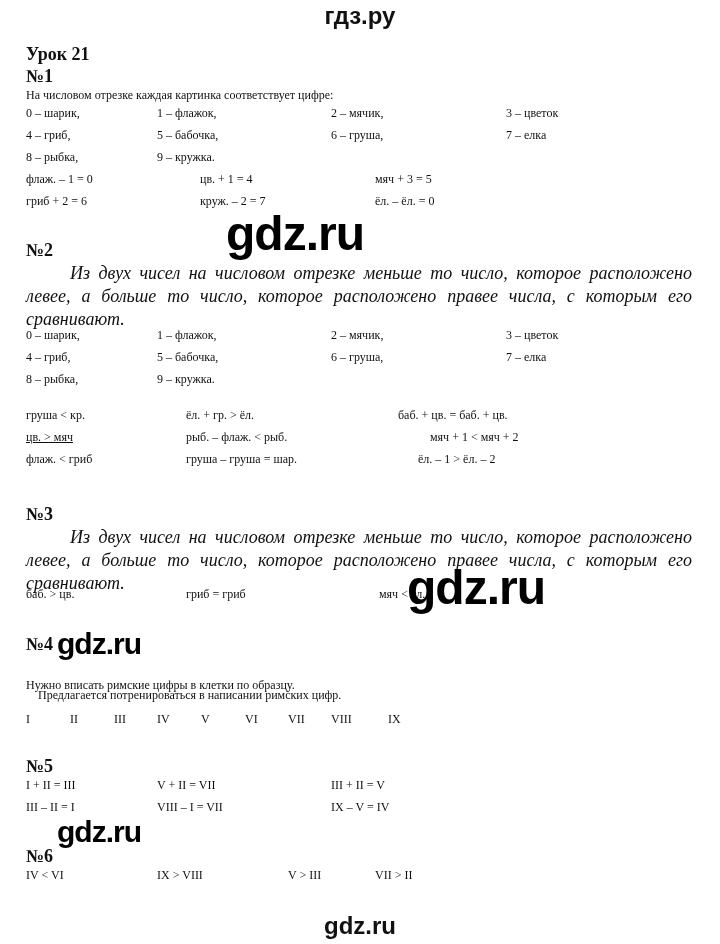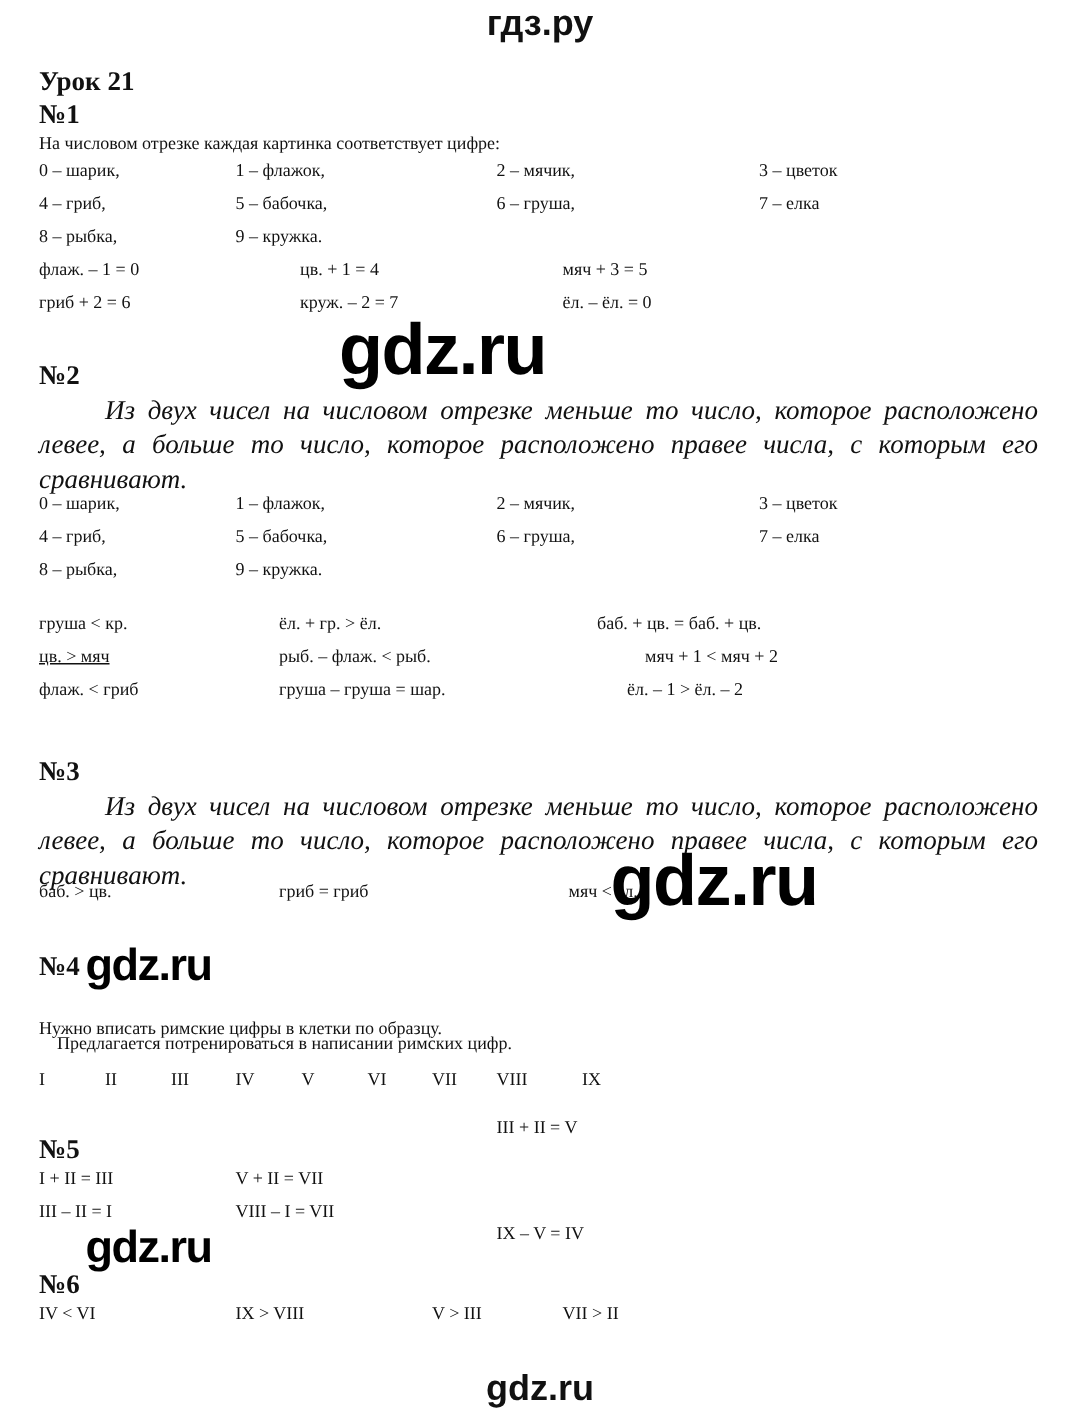--- a/index.html
+++ b/index.html
@@ -121,25 +121,25 @@
   <div class="abs txt" style="left:245px; top:712px;">VI</div>
   <div class="abs txt" style="left:288px; top:712px;">VII</div>
   <div class="abs txt" style="left:331px; top:712px;">VIII</div>
   <div class="abs txt" style="left:388px; top:712px;">IX</div>
 </div>
 
 <div class="abs h-bold" style="left:26px; top:756px;">№5</div>
 <div>
   <div class="abs txt" style="left:26px; top:778px;">I + II = III</div>
   <div class="abs txt" style="left:157px; top:778px;">V + II = VII</div>
-  <div class="abs txt" style="left:331px; top:744px;">III + II = V</div>
+  <div class="abs txt" style="left:331px; top:778px;">III + II = V</div>
 
   <div class="abs txt" style="left:26px; top:800px;">III – II = I</div>
   <div class="abs txt" style="left:157px; top:800px;">VIII – I = VII</div>
-  <div class="abs txt" style="left:331px; top:800px;margin-top:15px;">IX – V = IV</div>
+  <div class="abs txt" style="left:331px; top:800px;">IX – V = IV</div>
 </div>
 
 <div class="wm wm-small" style="left:57px; top:815px;">gdz.ru</div>
 
 <div class="abs h-bold" style="left:26px; top:846px;">№6</div>
 <div>
   <div class="abs txt" style="left:26px; top:868px;">IV &lt; VI</div>
   <div class="abs txt" style="left:157px; top:868px;">IX &gt; VIII</div>
   <div class="abs txt" style="left:288px; top:868px;">V &gt; III</div>
   <div class="abs txt" style="left:375px; top:868px;">VII &gt; II</div>

